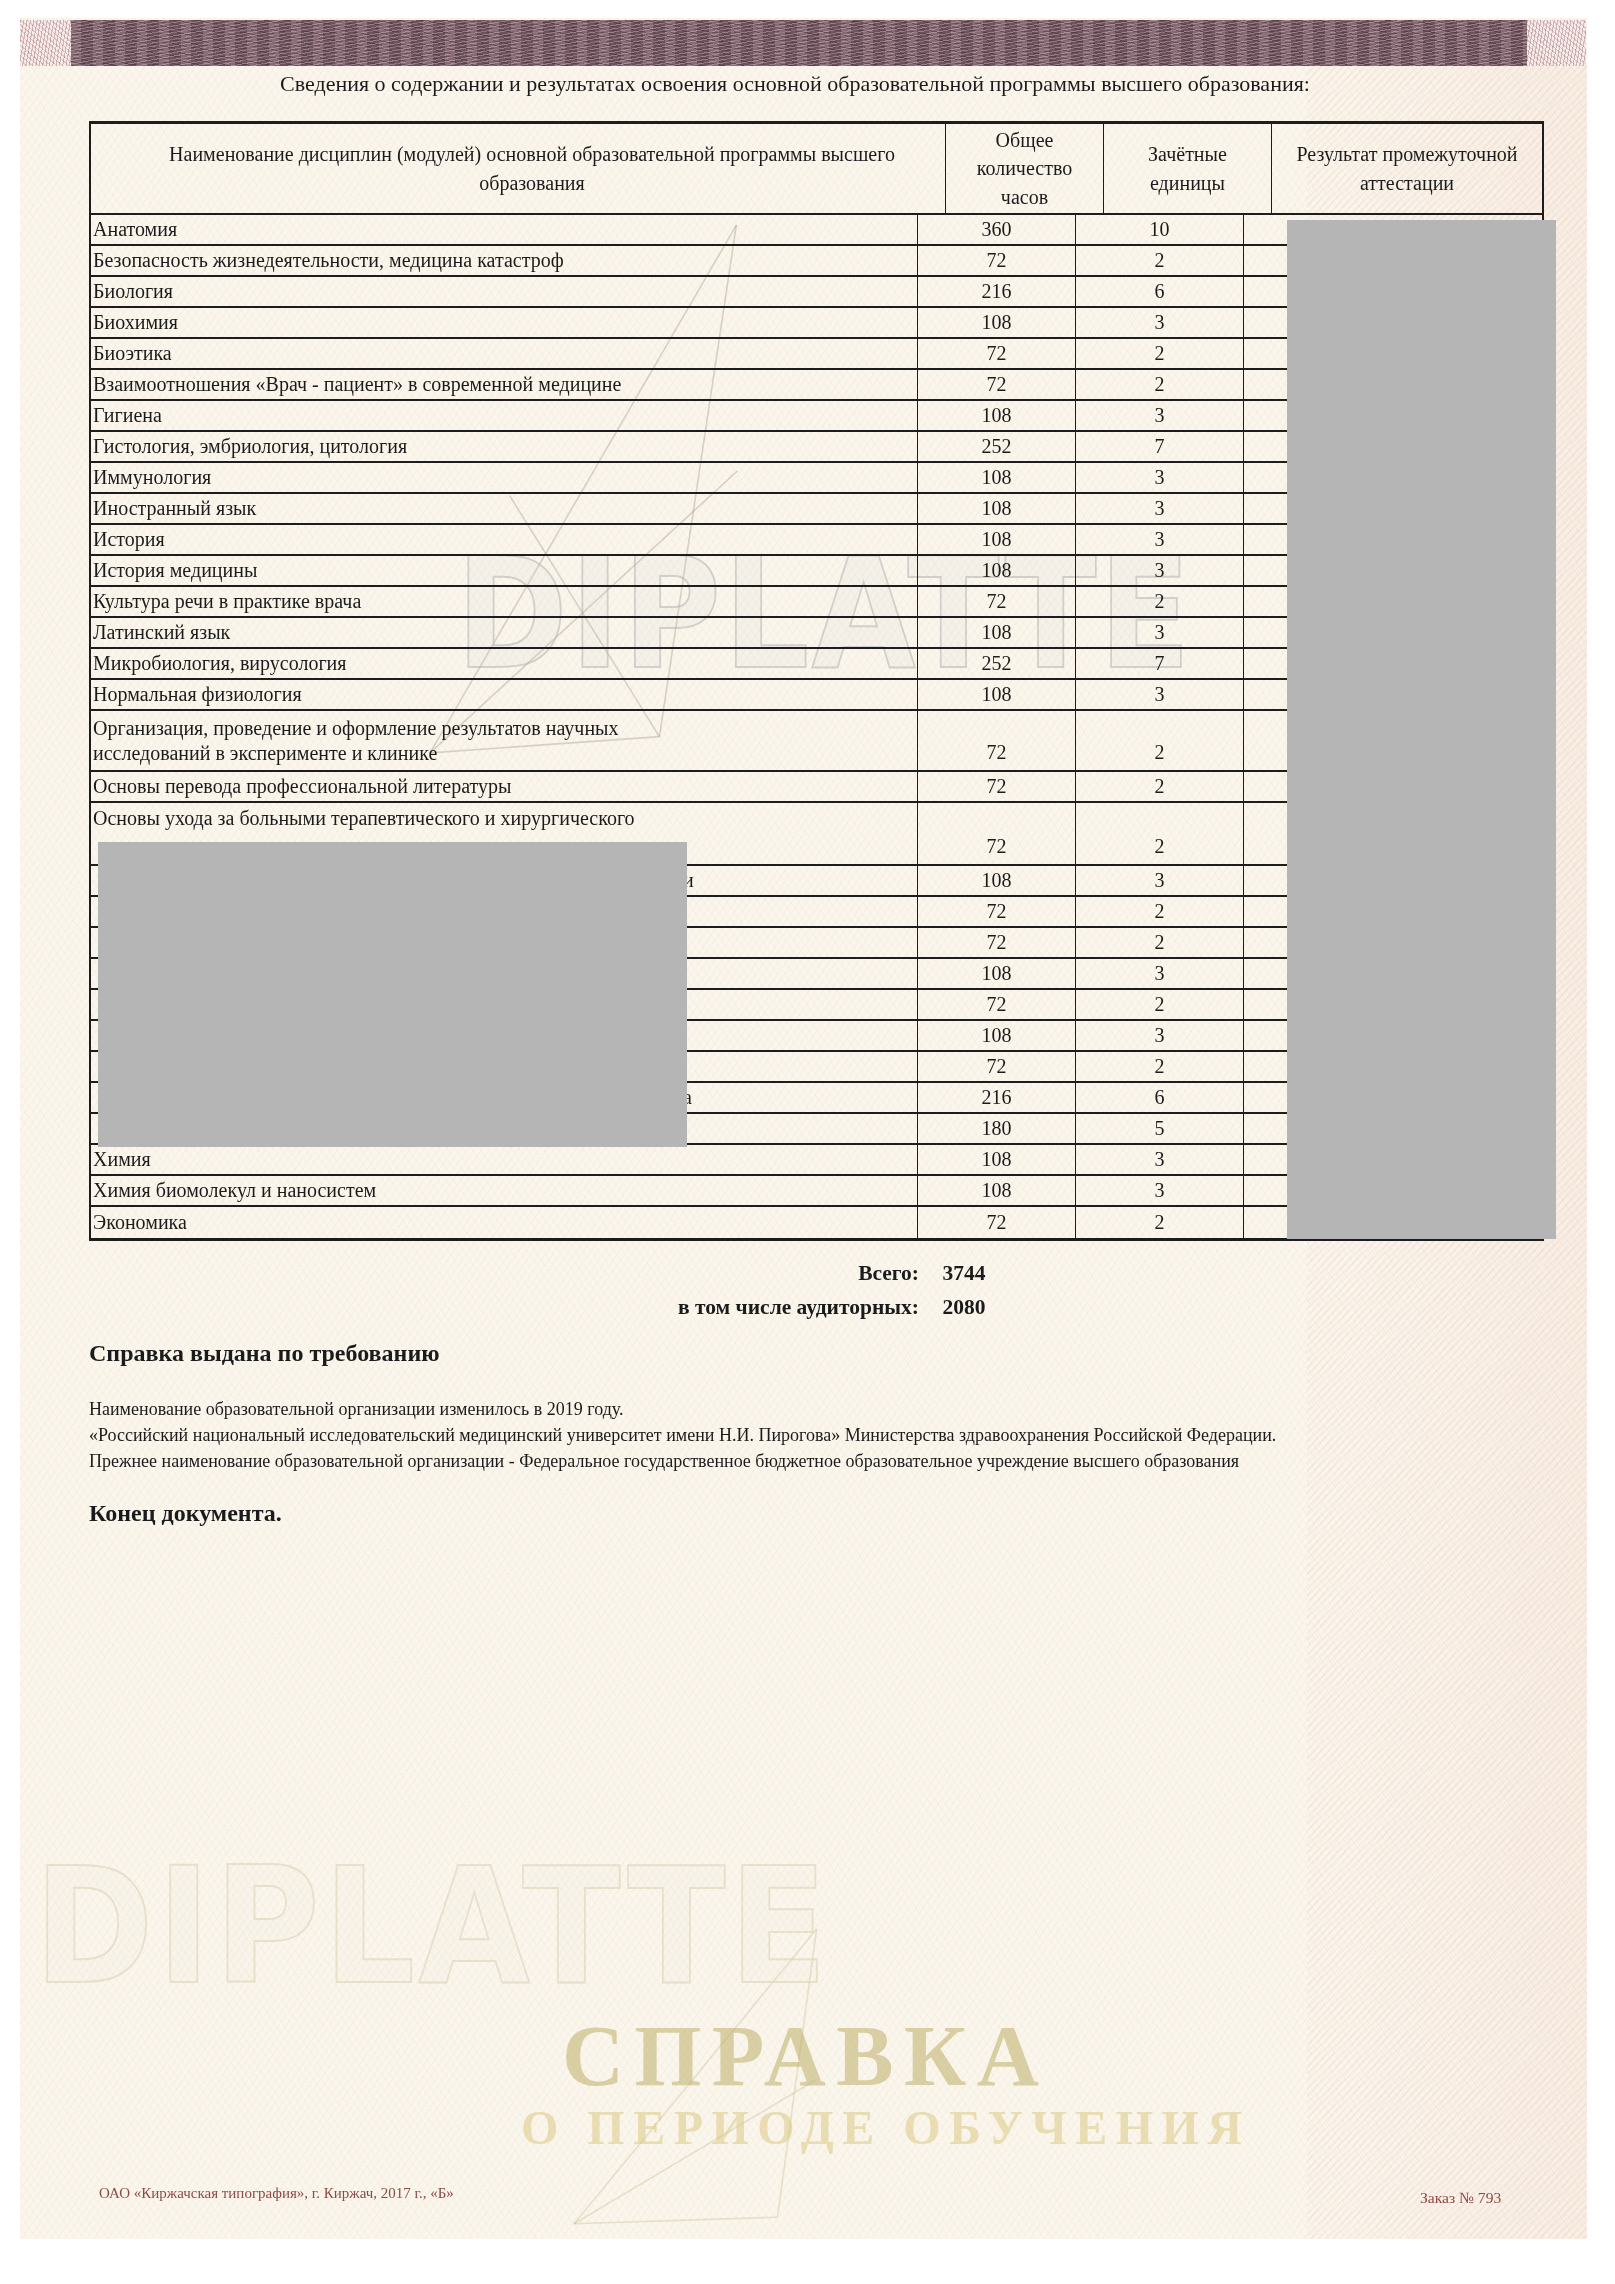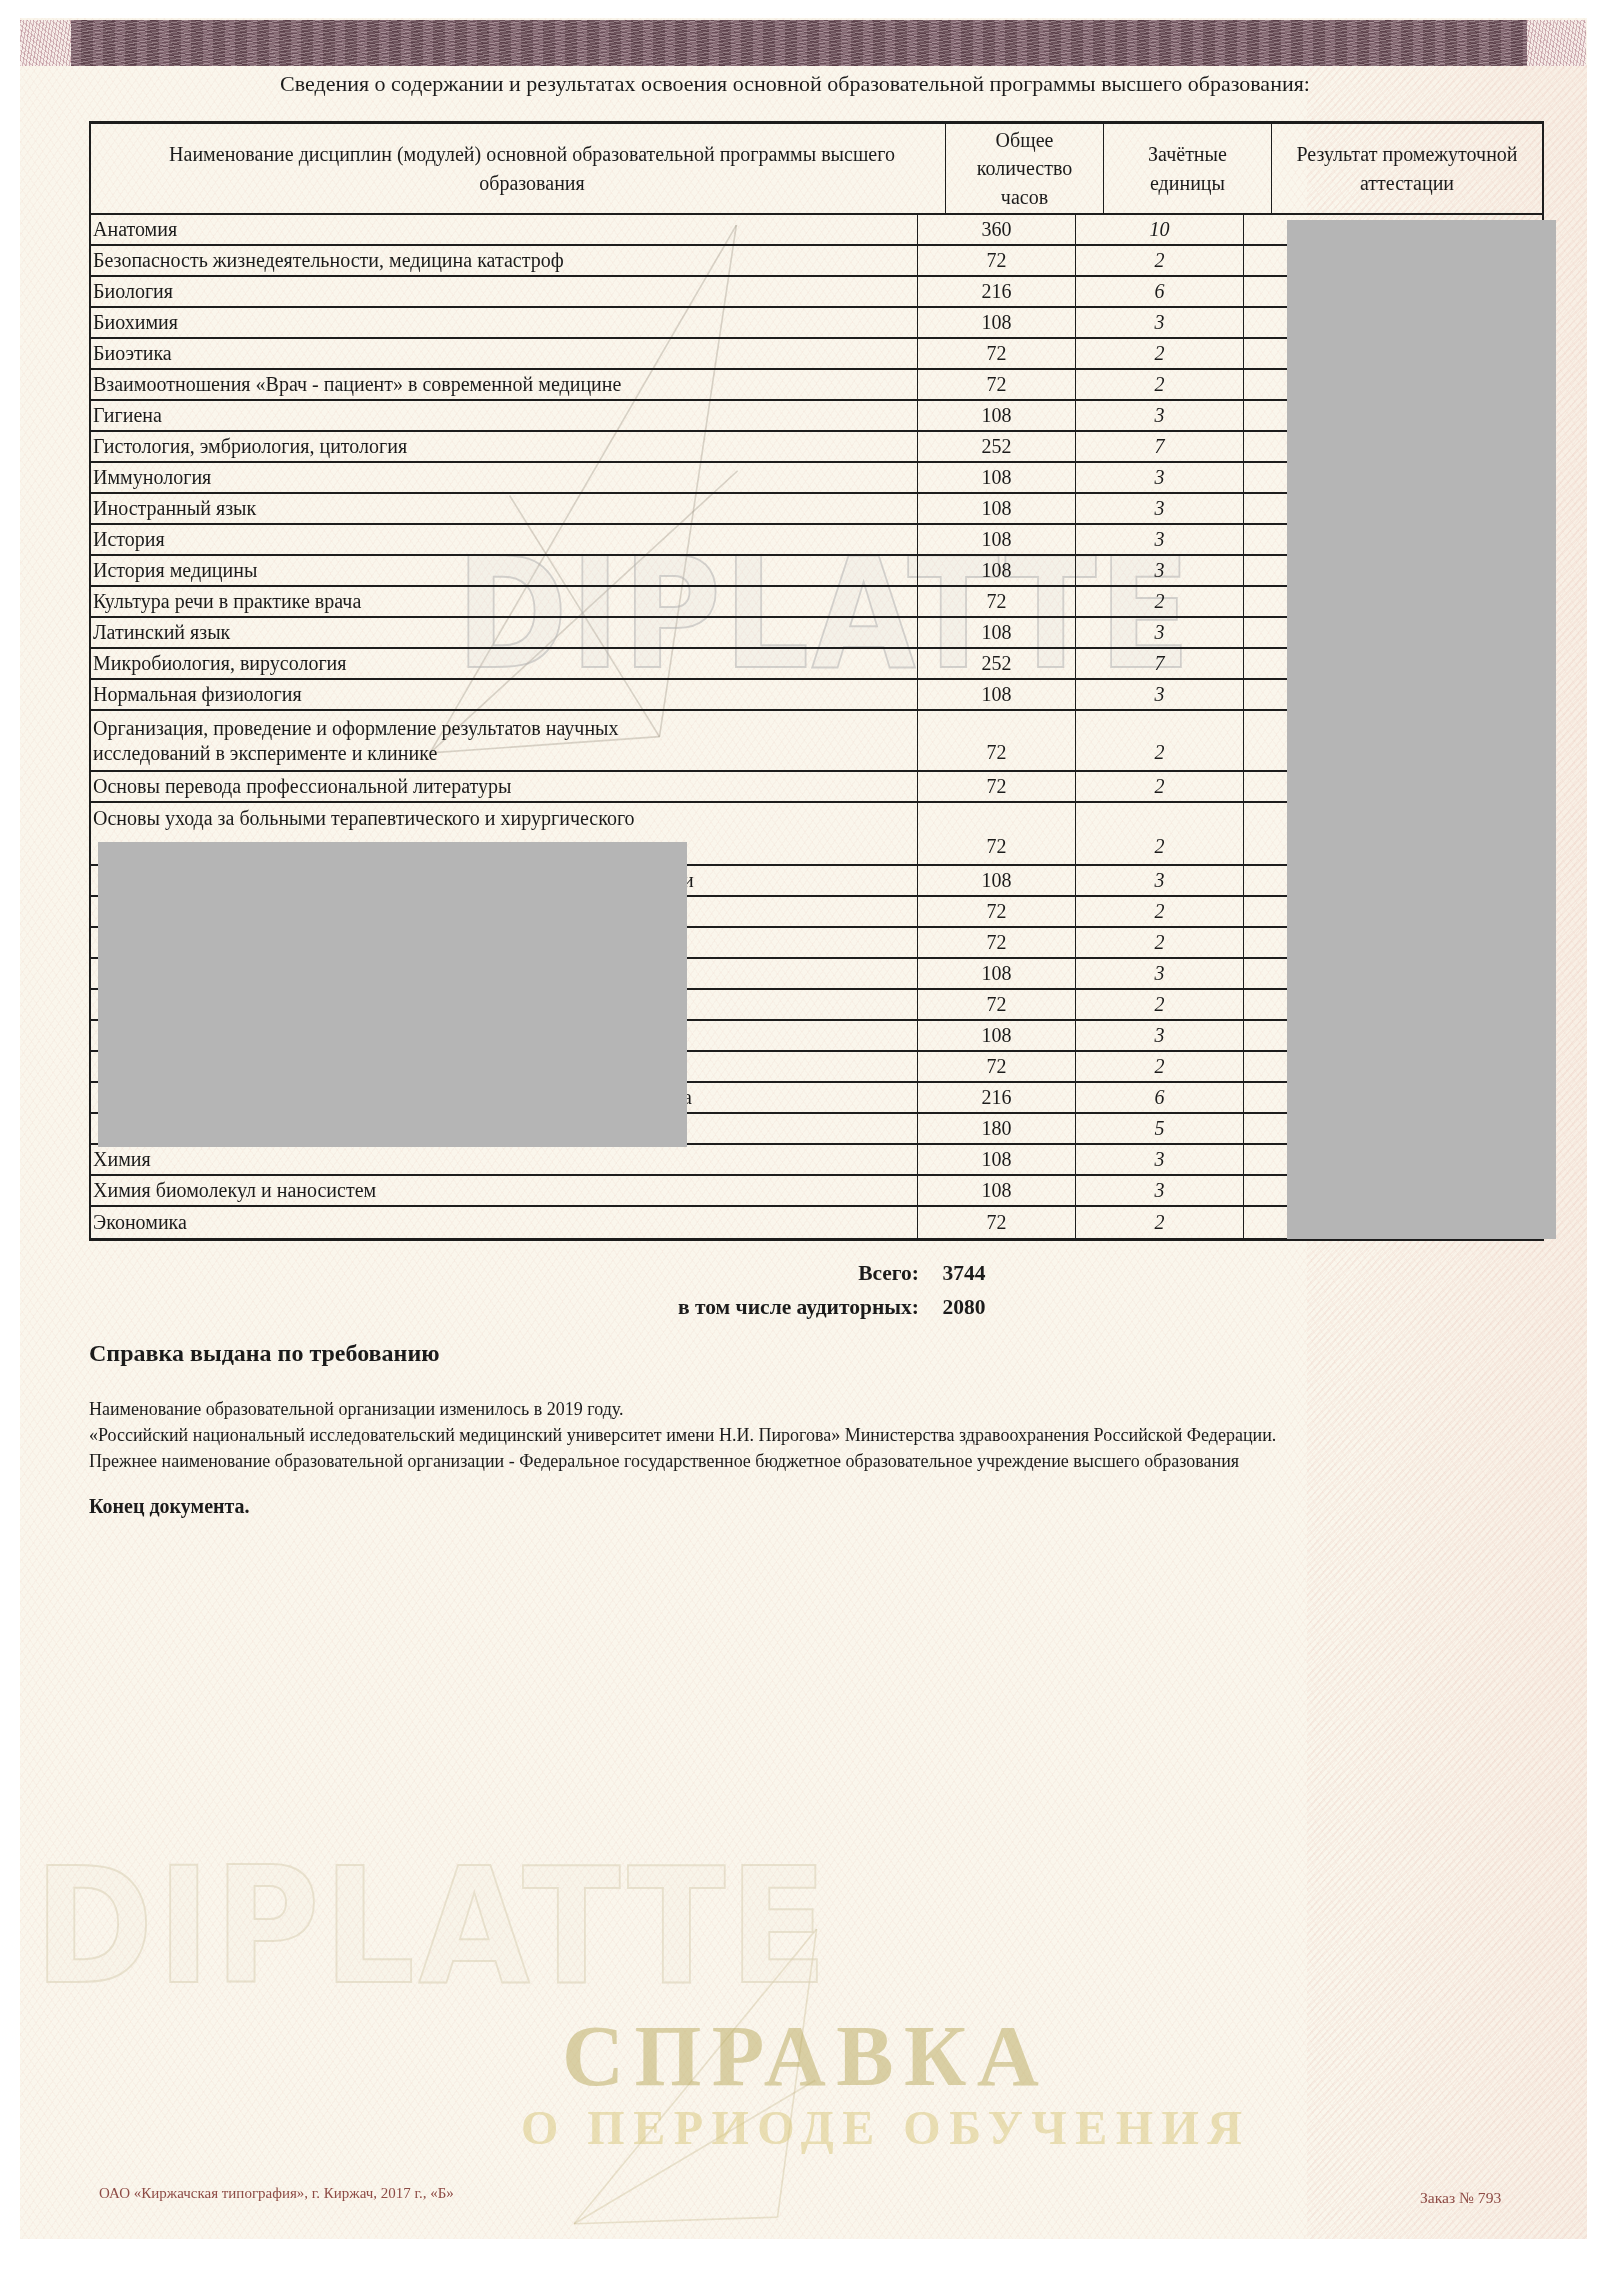--- a/index.html
+++ b/index.html
@@ -55,21 +55,21 @@
   }
   .w-name   { width:827px; border-right:1.3px solid #1d1d1d; }
   .w-hours  { width:158px;  border-right:1.3px solid #1d1d1d; }
   .w-credits{ width:168px;  border-right:1.3px solid #1d1d1d; }
   .w-result { flex:1; }
   .row { display:flex; height:31px; border-bottom:2px solid #1d1d1d; font-size:20px; }
   .row:last-child { border-bottom:none; }
   .cell { display:flex; align-items:center; }
   .c-name   { width:827px; border-right:1.3px solid #1d1d1d; padding-left:2px; line-height:1.25; }
   .c-hours  { width:158px;  border-right:1.3px solid #1d1d1d; justify-content:center; }
-  .c-credits{ width:168px;  border-right:1.3px solid #1d1d1d; justify-content:center;font-style:italic; }
+  .c-credits{ width:168px;  border-right:1.3px solid #1d1d1d; justify-content:center; }
   .c-result { flex:1; }
   .tall2 { height:61px; }
   .tall3 { height:63px; }
   .tall2 .c-name span { max-width:626px; }
   .tall3 .c-name { align-items:flex-start; padding-top:3.3px; }
   .tall2 .c-hours, .tall2 .c-credits,
   .tall3 .c-hours, .tall3 .c-credits { align-items:flex-end; padding-bottom:5.9px; }
   .redacted-frag .c-name span { padding-left:590px; }
   
   .redact { position:absolute; background:#b5b5b5; z-index:5; }
@@ -79,21 +79,21 @@
   .totals { position:absolute; left:91px; top:1261px; width:1043px; z-index:2;
             font-weight:bold; font-size:21.5px; }
   .totals-line { display:flex; margin-bottom:9px; }
   .t-label { width:828px; text-align:right; }
   .t-value { margin-left:23.5px; }
   
   .notes { position:absolute; left:89px; top:1340px; width:1467px; z-index:2;
            font-size:18px; line-height:26px; }
   .notes .heading { font-size:24px; font-weight:bold; margin-bottom:30px; }
   .notes p { margin:0; }
-  .notes .end { margin-top:19px; font-size:20px; font-weight:bold; }
+  .notes .end { margin-top:26px; font-size:24px; font-weight:bold; }
   
   .wm { position:absolute; white-space:nowrap; pointer-events:none; }
   .wm-diplatte-mid {
     left:456px; top:525px; z-index:1;
     font-family:"DejaVu Sans", sans-serif; font-weight:bold; font-size:153px;
     letter-spacing:2.6px; transform:scaleX(0.88); transform-origin:left top;
     color:rgba(205,205,205,0.12); -webkit-text-stroke:2px rgba(178,178,178,0.55);
   }
   .wm-diplatte-bottom {
     left:34px; top:1833px; z-index:1;

